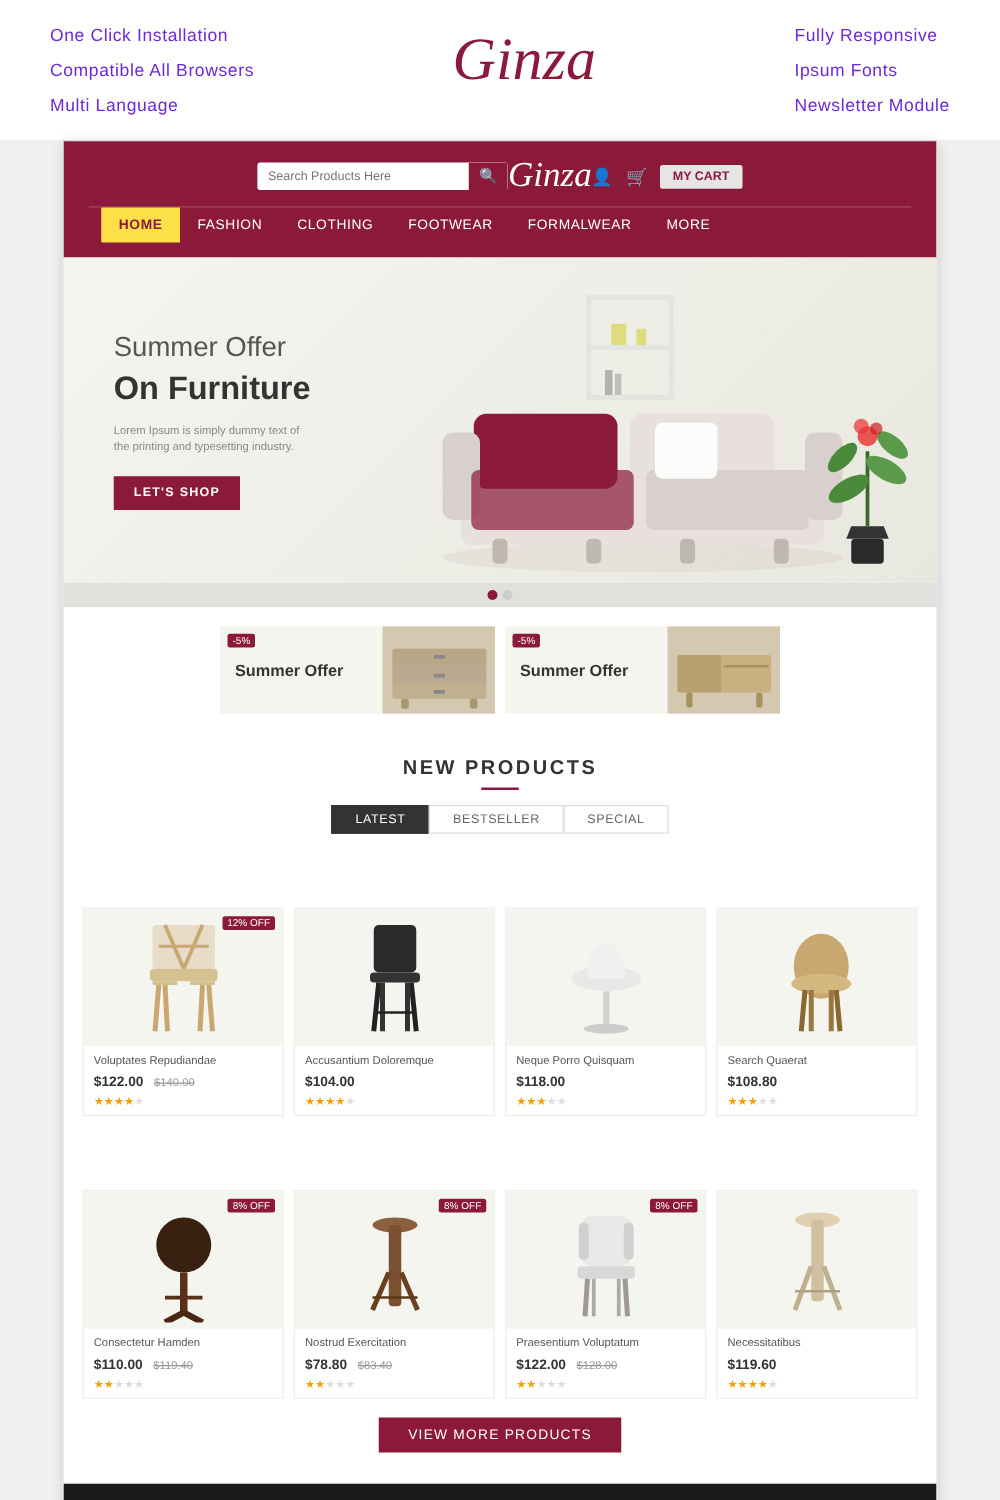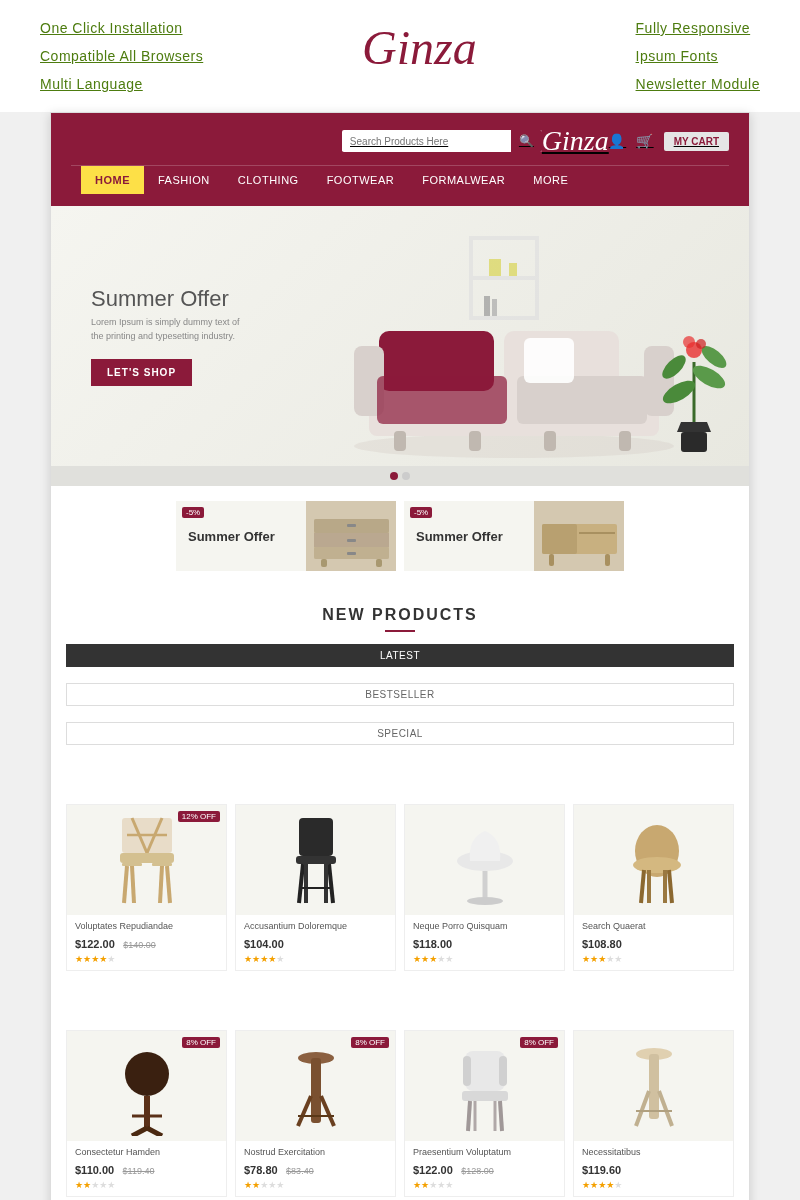--- a/index.html
+++ b/index.html
@@ -16,23 +16,22 @@
     .feature-bar-left, .feature-bar-right {
       display: flex;
       flex-direction: column;
       gap: 12px;
     }
     .feature-bar-center {
       text-align: center;
     }
     .feature-bar-item {
       font-size: 14px;
-      color: #4d7c0f;
+      color: #6d28d9;
       letter-spacing: 0.5px;
-      text-decoration: underline;
     }
     .brand-logo-top {
       font-family: Georgia, 'Times New Roman', serif;
       font-size: 48px;
       color: #8b1a3a;
       font-style: italic;
       font-weight: normal;
     }
 
     
@@ -44,23 +43,22 @@
     }
 
     
     .store-header {
       background: #8b1a3a;
       padding: 12px 20px;
     }
     .header-top {
       display: flex;
       align-items: center;
-      justify-content: flex-end;
+      justify-content: center;
       margin-bottom: 8px;
-      text-decoration: underline;
     }
     .search-box {
       display: flex;
       align-items: center;
       background: #fff;
       border-radius: 2px;
       overflow: hidden;
       width: 200px;
     }
     .search-input {
@@ -251,23 +249,22 @@
     }
     .title-underline {
       width: 30px;
       height: 2px;
       background: #8b1a3a;
       margin: 0 auto 12px;
     }
     .product-tabs {
       display: flex;
       justify-content: center;
-      gap: 16px;
+      gap: 0;
       margin-bottom: 15px;
-      flex-direction: column;
     }
     .product-tab {
       padding: 5px 18px;
       font-size: 10px;
       border: 1px solid #ddd;
       cursor: pointer;
       text-transform: uppercase;
       letter-spacing: 0.5px;
       color: #666;
       background: #fff;
@@ -426,20 +423,21 @@
 
         <rect x="30" y="28" width="12" height="17" fill="#d4d030" opacity="0.8"></rect>
         <rect x="50" y="32" width="8" height="13" fill="#d4d030" opacity="0.8"></rect>
         <rect x="25" y="65" width="6" height="20" fill="#999"></rect>
         <rect x="33" y="68" width="5" height="17" fill="#aaa"></rect>
       </svg>
     </div>
 
     <div class="hero-content">
       <div class="hero-subtitle">Summer Offer</div>
+      <div class="hero-title">On Furniture</div>
       <div class="hero-desc">Lorem Ipsum is simply dummy text of the printing and typesetting industry.</div>
       <button class="hero-btn">LET'S SHOP</button>
     </div>
 
     <div style="position:absolute;right:60px;bottom:0;width:350px;height:220px;">
       <svg width="350" height="220" viewBox="0 0 350 220">
 
         <ellipse cx="175" cy="200" rx="160" ry="12" fill="#d0c8c0" opacity="0.3"></ellipse>
 
         <rect x="30" y="130" width="290" height="60" rx="8" fill="#e8e0dc"></rect>

